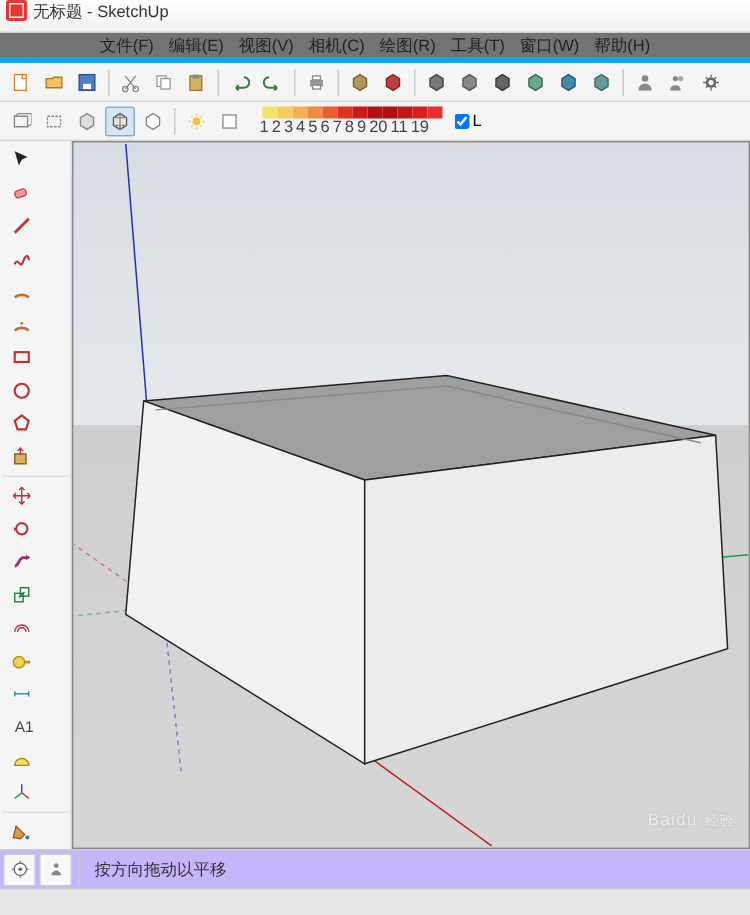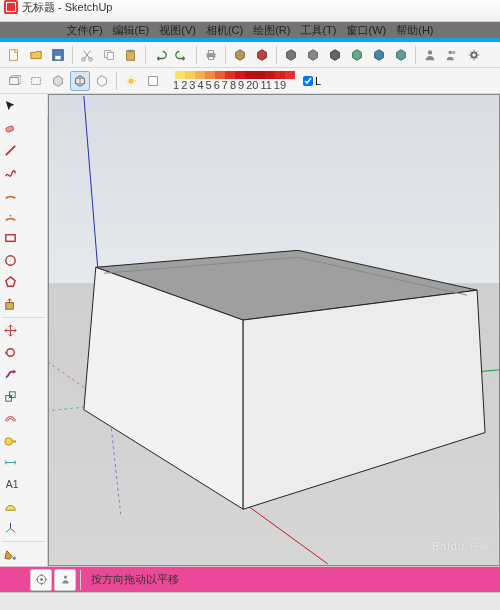--- a/index.html
+++ b/index.html
@@ -27,30 +27,30 @@
 .color-strip .seg { width: 10px; height: 8px; }
 .color-numbers { display: flex; gap: 2px; font-size: 7px; color: #444; margin-left: 2px; }
 .time-box { height: 14px; border: 1px solid #bbb; background: linear-gradient(#fff,#eef); display: flex; align-items: center; font-size: 8px; color: #333; margin-left: 4px; position: relative; }
 .time-box .lbl { padding: 0 8px; }
 .time-box .ramp { width: 60px; height: 12px; background: linear-gradient(90deg,#fff 0%,#9cf 40%, #36c 100%); }
 .check-l { display: flex; align-items: center; gap: 2px; margin-left: 6px; font-size: 9px; }
 .check-l input { width: 10px; height: 10px; }
 
 
 .left-toolbox { position: absolute; left: 0; top: 94px; width: 48px; bottom: 26px; background: #f5f5f5; border-right: 1px solid #d0d0d0; display: flex; flex-direction: column; flex-wrap: wrap; align-content: flex-start; padding: 2px; gap: 1px; }
-.tool-btn { width: 21px; height: 21px; display: flex; align-items: center; justify-content: flex-start; border: 1px solid transparent; border-radius: 2px; cursor: pointer; }
+.tool-btn { width: 21px; height: 21px; display: flex; align-items: center; justify-content: flex-end; border: 1px solid transparent; border-radius: 2px; cursor: pointer; }
 .tool-btn svg { width: 15px; height: 15px; }
 .tool-group-sep { width: 44px; height: 1px; background: #ddd; margin: 1px 0; }
 
 
 .viewport { position: absolute; left: 48px; top: 94px; right: 0; bottom: 44px; background: linear-gradient(#d8dde3 0%, #e6e9ec 40%, #cfcfcf 40%, #d6d6d6 100%); border: 1px solid #888; overflow: hidden; }
 .viewport svg { width: 100%; height: 100%; }
 
 
-.status-bar { position: absolute; left: 0; right: 0; bottom: 18px; height: 26px; background: #ec4899; border-top: 1px solid #ccc; display: flex; align-items: center; padding-left: 28px; }
+.status-bar { position: absolute; left: 0; right: 0; bottom: 18px; height: 26px; background: #c4b5fd; border-top: 1px solid #ccc; display: flex; align-items: center; }
 .status-btn { width: 22px; height: 22px; display: flex; align-items: center; justify-content: center; border: 1px solid #ccc; background: #f8f8f8; margin-left: 2px; border-radius: 2px; }
 .status-btn svg { width: 13px; height: 13px; }
 .status-sep { width: 1px; height: 20px; background: #ccc; margin: 0 4px; }
 .status-text { color: #333; padding-left: 6px; }
 
 
 .watermark { position: absolute; right: 10px; bottom: 56px; color: rgba(255,255,255,.65); font-size: 14px; font-family: Arial; letter-spacing: 1px; text-shadow: 0 0 2px rgba(0,0,0,.15); pointer-events:none;}
 .watermark .sub { font-size: 9px; }
 
 .bottom-border { position: absolute; left: 0; right: 0; bottom: 0; height: 18px; background: #e8e8e8; border-top: 1px solid #ccc; }

